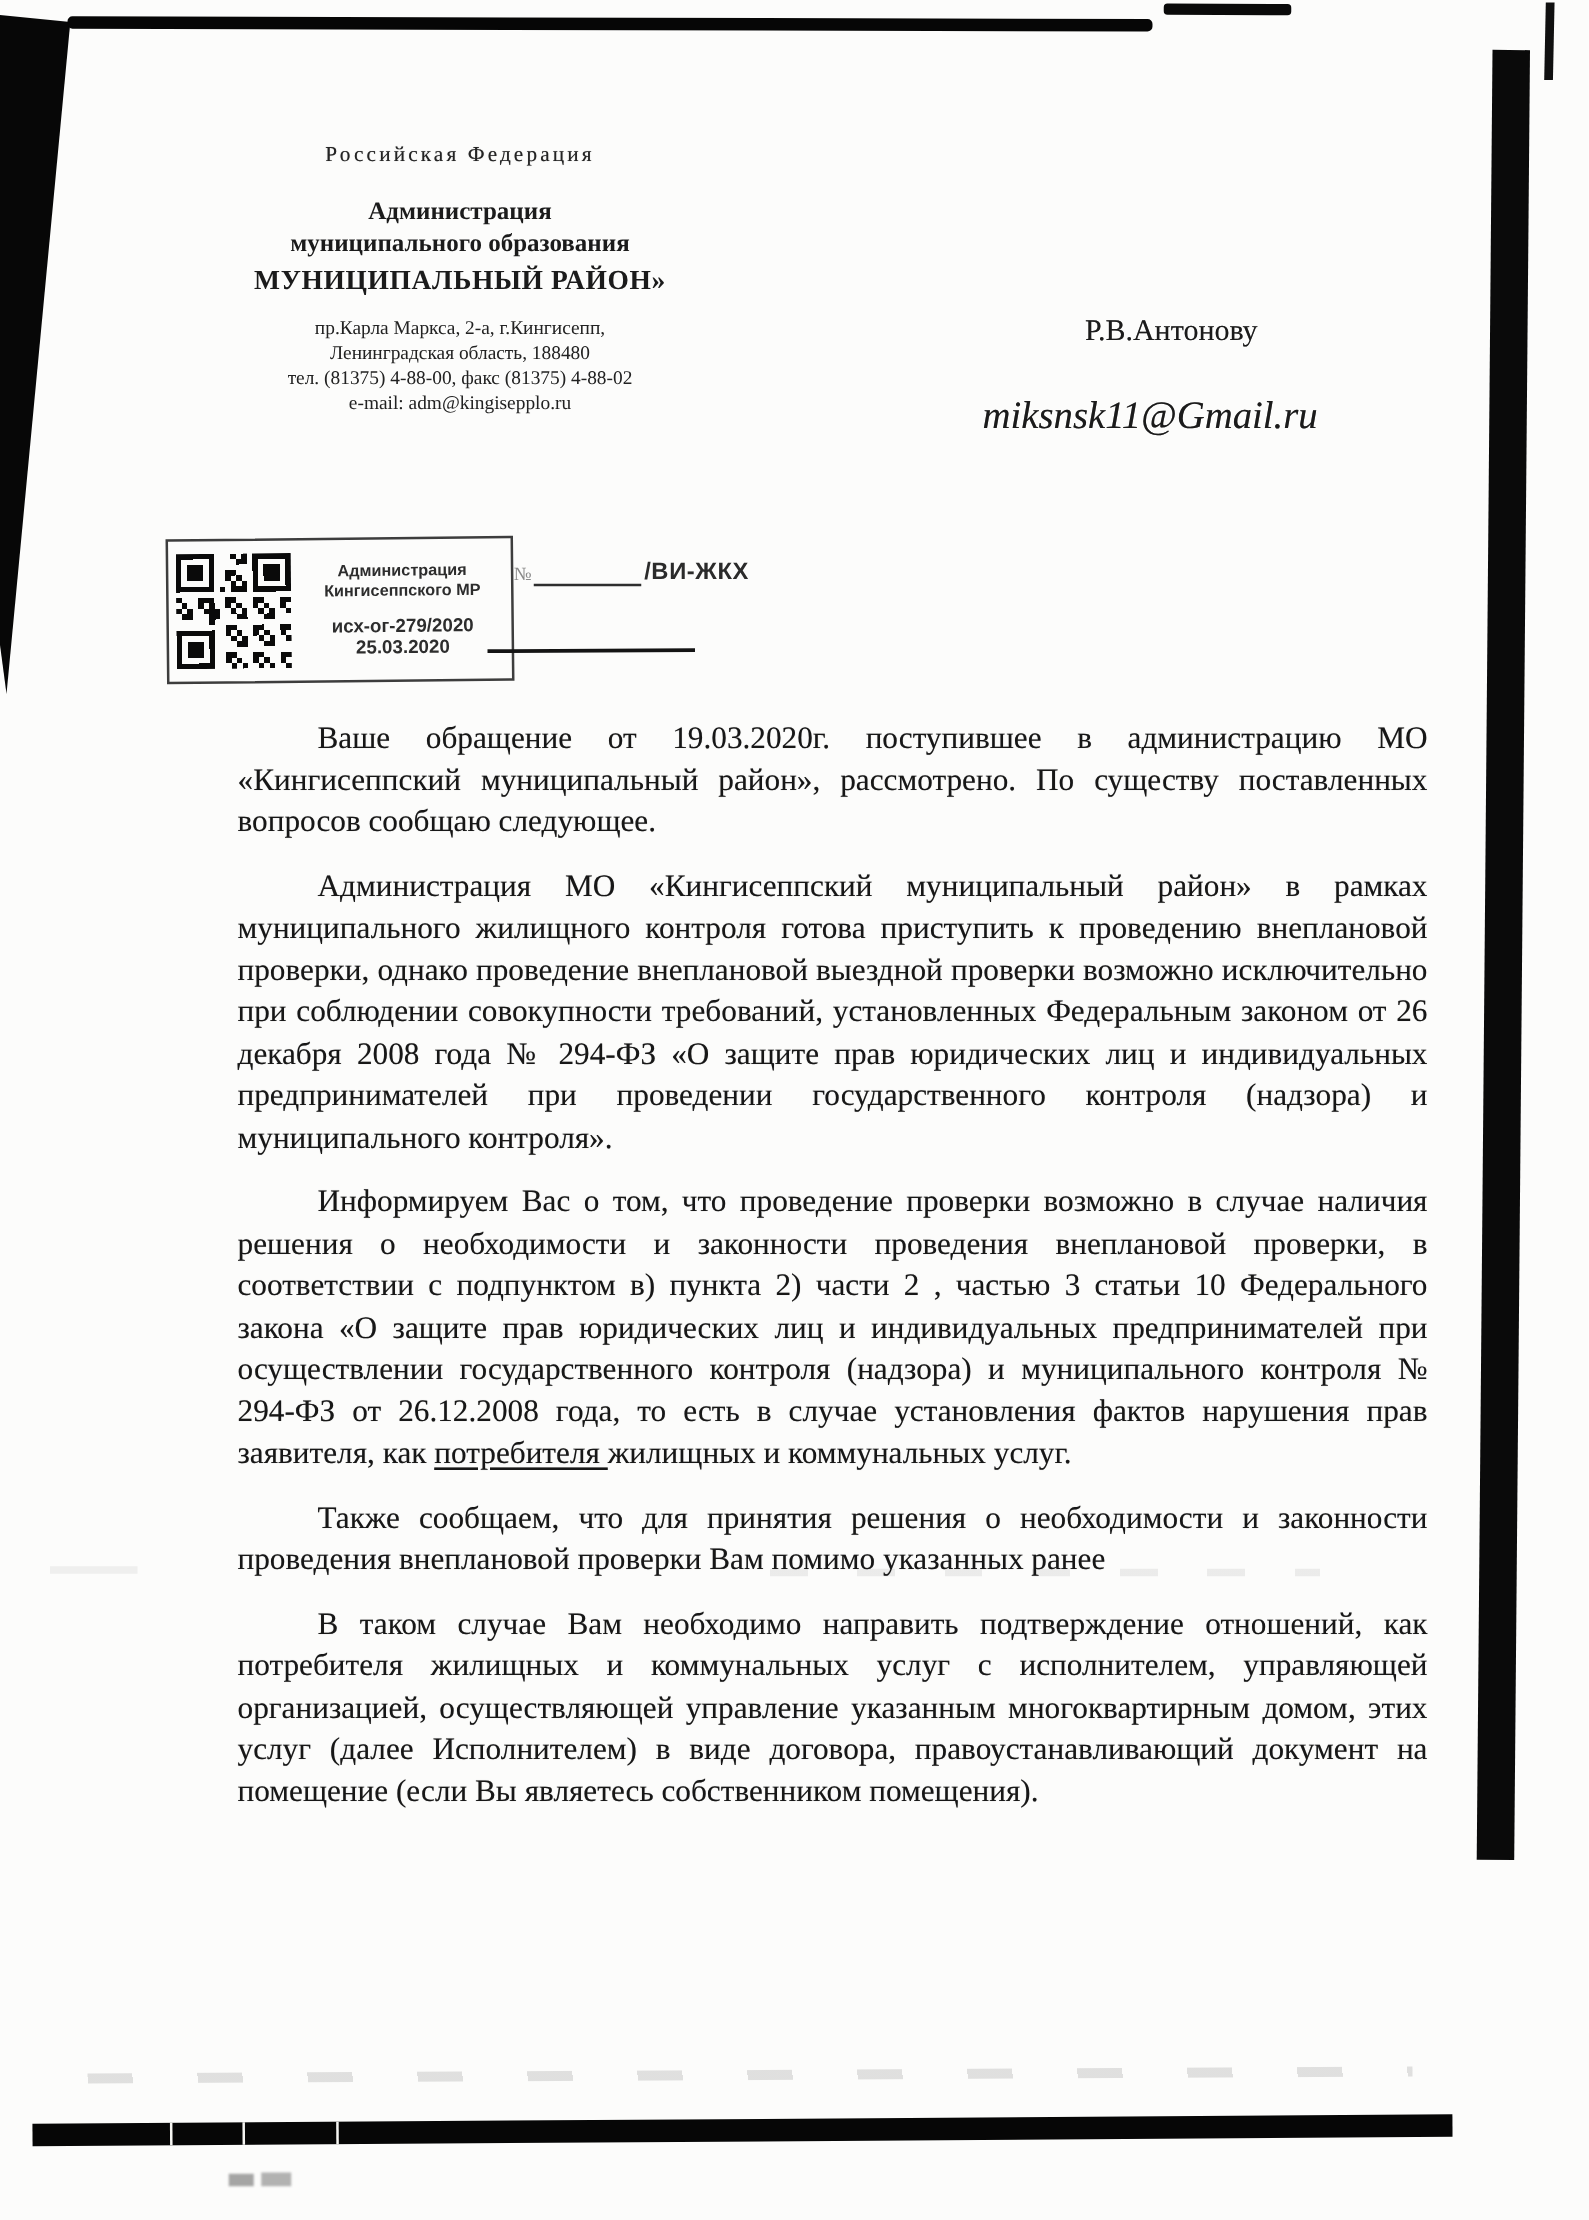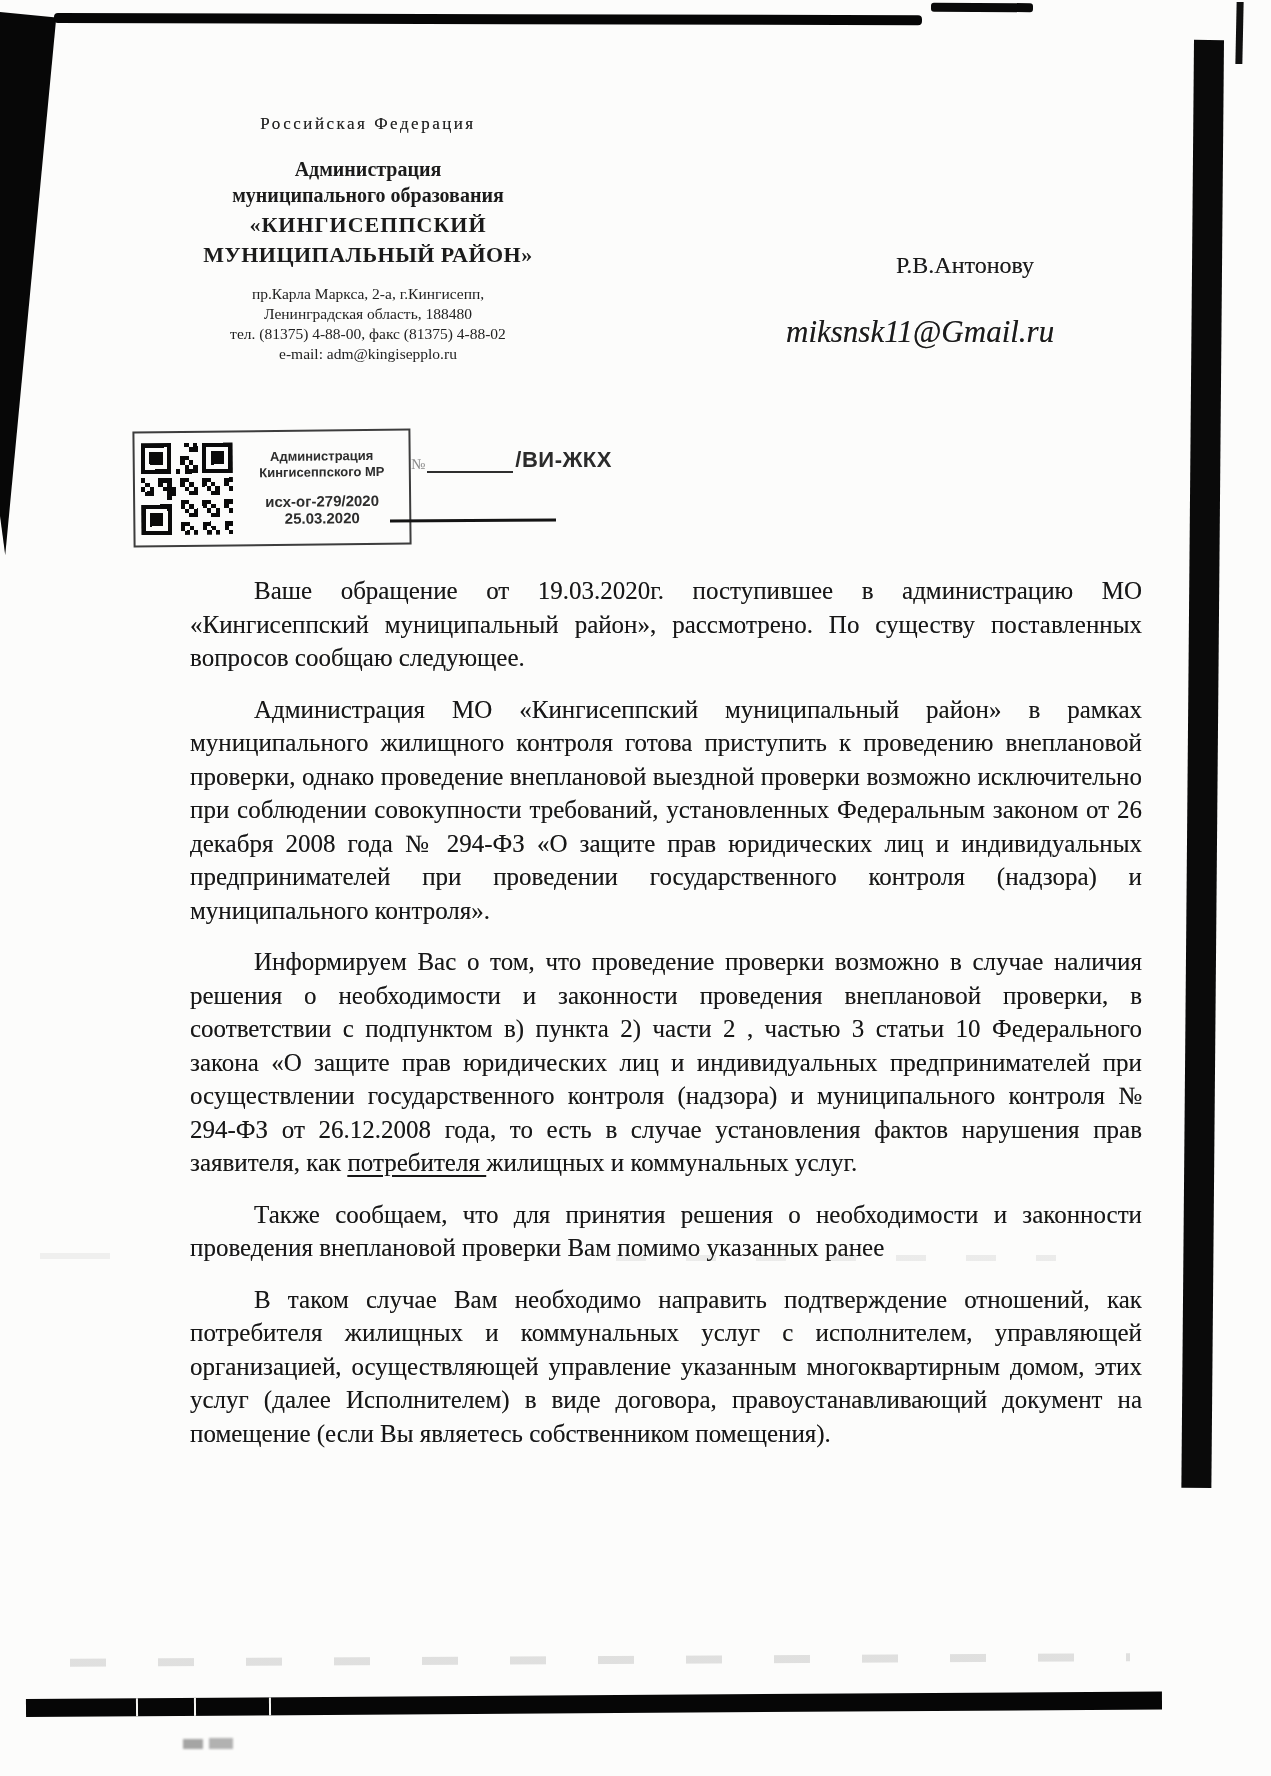--- a/index.html
+++ b/index.html
@@ -35,34 +35,34 @@
   .hdr-country,.hdr-region{font-size:17px;letter-spacing:2.5px;color:#242424;text-shadow:0 0 .6px rgba(0,0,0,.5);}
   .hdr-region{margin-top:4px;}
   .hdr-org1,.hdr-org2{margin-top:3px;font-size:20px;font-weight:bold;}
   .hdr-org1{margin-top:24px;}
   .hdr-org3{margin-top:5px;font-size:22px;font-weight:bold;letter-spacing:1px;}
   .hdr-org4{margin-top:4px;font-size:22px;font-weight:bold;letter-spacing:.5px;}
   .hdr-addr{margin-top:16px;font-size:15.5px;line-height:20px;color:#222;}
   .hdr-addr div{margin:0;}
   .hdr-email{margin-top:5px;}
   
-  .recipient-name{position:absolute;left:896px;top:252px;font-size:24px;text-shadow:0 0 .5px rgba(0,0,0,.5);}
+  .recipient-name{position:absolute;left:868px;top:252px;font-size:24px;text-shadow:0 0 .5px rgba(0,0,0,.5);}
   .recipient-email{position:absolute;left:786px;top:314px;font-size:31px;text-shadow:0 0 .5px rgba(0,0,0,.5);font-style:italic;}
   
   .stamp{position:absolute;left:133px;top:430px;width:278px;height:116px;border:2px solid #3d3d3d;
     transform:rotate(-.6deg);display:flex;align-items:center;gap:8px;padding:4px 6px;box-sizing:border-box;}
   .stamp-qr{width:92px;height:92px;flex:0 0 auto;}
   .stamp-text{flex:1;text-align:center;font-family:"Liberation Sans",sans-serif;color:#2d2d2d;}
   .stamp-org{font-size:13px;font-weight:bold;line-height:16px;}
   .stamp-num{margin-top:12px;font-size:15px;font-weight:bold;}
   .stamp-date{font-size:15px;font-weight:bold;}
   .ref-line{position:absolute;left:411px;top:447px;display:flex;align-items:flex-end;}
   .ref-no{font-size:15px;color:#8a8a8a;}
   .ref-blank{display:inline-block;width:86px;height:16px;border-bottom:2px solid #2e2e2e;margin-left:2px;}
-  .ref-code{font-family:"Liberation Sans",sans-serif;font-size:22px;font-weight:bold;color:#2b2b2b;
+  .ref-code{font-family:"Liberation Sans",sans-serif;font-size:19px;font-weight:bold;color:#2b2b2b;
     letter-spacing:.5px;margin-left:2px;}
   .ref-underline2{position:absolute;left:390px;top:519px;width:166px;height:3px;background:#141414;transform:rotate(-.3deg);}
   
   .body-block{position:absolute;left:172px;top:556px;width:988px;}
   .salutation{text-align:center;font-size:25px;margin:0 0 24px 0;text-shadow:0 0 .6px rgba(0,0,0,.45);}
   .para{margin:18px;text-align:justify;text-indent:64px;font-size:25px;line-height:33.5px;color:#171717;
     text-shadow:0 0 .6px rgba(0,0,0,.4);}
   .para .u{text-decoration:underline;text-underline-offset:4px;text-decoration-thickness:2px;}
 </style>
 </head>
@@ -83,21 +83,20 @@
   <div class="smudge s1"></div>
   <div class="smudge s2"></div>
   <div class="smudge s3"></div>
   <div class="smudge s4"></div>
   <div class="smudge s5"></div>
 
   <div class="header-block">
     <div class="hdr-country">Российская Федерация</div>
     <div class="hdr-org1">Администрация</div>
     <div class="hdr-org2">муниципального образования</div>
-    <div class="hdr-org3">«КИНГИСЕППСКИЙ</div>
     <div class="hdr-org4">МУНИЦИПАЛЬНЫЙ РАЙОН»</div>
     <div class="hdr-addr">
       <div>пр.Карла Маркса, 2-а, г.Кингисепп,</div>
       <div>Ленинградская область, 188480</div>
       <div>тел. (81375) 4-88-00, факс (81375) 4-88-02</div>
       <div class="hdr-email">e-mail: adm@kingisepplo.ru</div>
     </div>
   </div>
 
   <div class="recipient-name">Р.В.Антонову</div>

